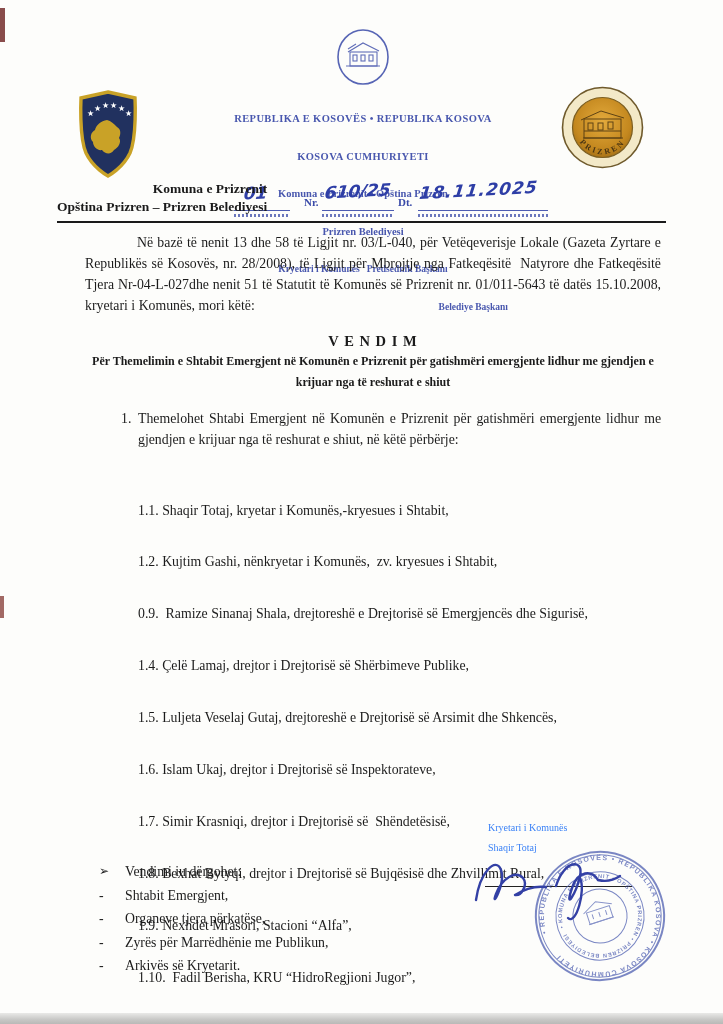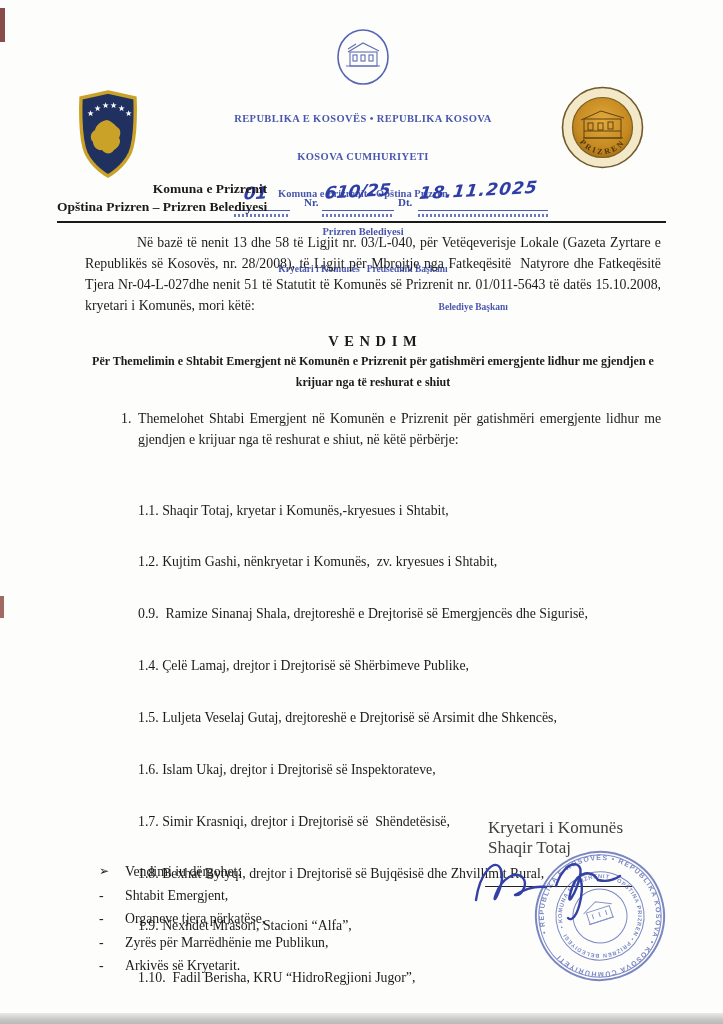--- a/index.html
+++ b/index.html
@@ -50,21 +50,21 @@
   .subtitle{text-align:center;font-weight:bold;font-size:12px;line-height:21px;margin-top:1px;}
 
   .items{margin-top:15px;}
   .num-item{display:flex;margin-bottom:20px;}
   .num-item .inum{flex:0 0 17px;margin-left:36px;line-height:21px;}
   .num-item .itext{flex:1;text-align:justify;line-height:21px;white-space:pre-wrap;}
   .members{margin:17px 0 0 53px;line-height:17.3px;white-space:pre-wrap;}
   .members div{margin:0;}
 
   
-  .sig-block{position:absolute;left:488px;top:818px;font-size:17px;line-height:20px;color:#404040;}
+  .sig-block{position:absolute;left:488px;top:818px;font-size:10px;line-height:20px;color:#3b82f6;}
   .sig-line{position:absolute;left:485px;top:886px;width:147px;border-top:1.4px solid #222;}
   .sig-svg{position:absolute;left:468px;top:840px;width:175px;height:105px;}
   .stamp-svg{position:absolute;left:527px;top:843px;width:146px;height:146px;opacity:.88;}
 
   
   .dist{position:absolute;left:99px;top:860px;font-size:13.8px;color:#1b1b1b;line-height:23.5px;}
   .dist-row{display:flex;}
   .dist-bullet{flex:0 0 26px;}
   .dist-head .dist-bullet{font-size:12px;}
 

